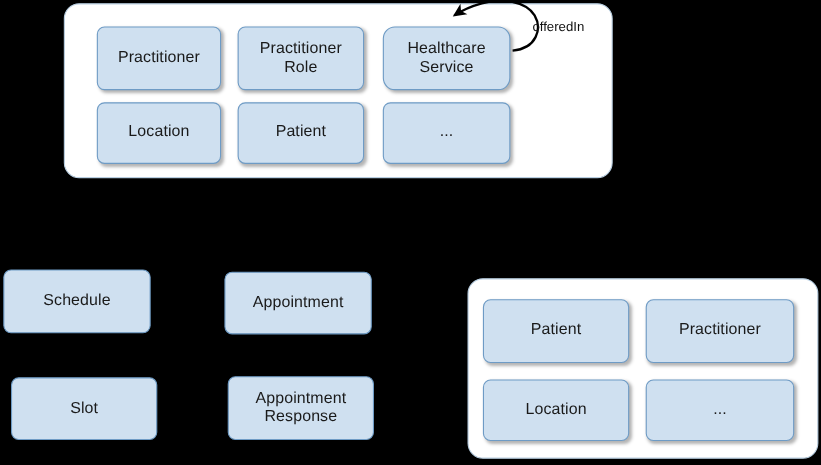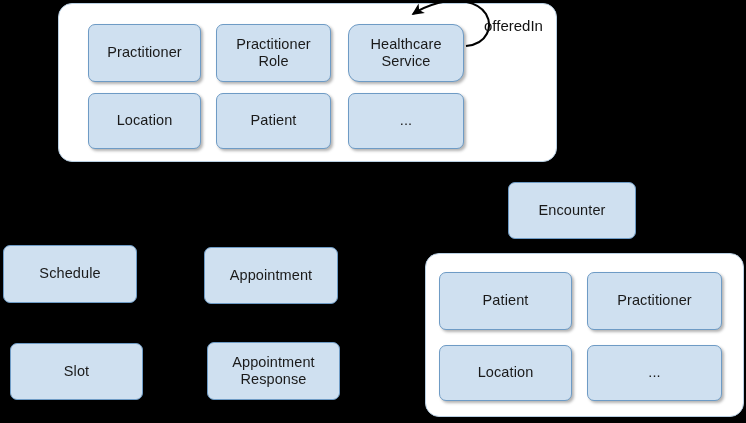--- a/index.html
+++ b/index.html
@@ -43,21 +43,21 @@
     padding: 2px 4px;
   }
   .node span {
     display: block;
     white-space: pre-line;
   }
   
   .edge-label {
     position: absolute;
     color: #111111;
-    font-size: 15px;
+    font-size: 12px;
     white-space: nowrap;
   }
   
   #edges {
     position: absolute;
     left: 0;
     top: 0;
     width: 746px;
     height: 423px;
     pointer-events: none;
@@ -107,23 +107,20 @@
 
   <div class="node" style="left:204px; top:247px; width:134px; height:57px;">
     <span>Appointment</span>
   </div>
 
   <div class="node" style="left:207px; top:342px; width:133px; height:58px;">
     <span>Appointment
 Response</span>
   </div>
 
-  <div class="node" style="left:508px; top:182px; width:128px; height:57px;">
-    <span>Encounter</span>
-  </div>
 
   <div class="group-box" style="left:425px; top:253px; width:319px; height:164px;"></div>
 
   <div class="node" style="left:439px; top:272px; width:133px; height:58px;">
     <span>Patient</span>
   </div>
 
   <div class="node" style="left:587px; top:272px; width:135px; height:58px;">
     <span>Practitioner</span>
   </div>

